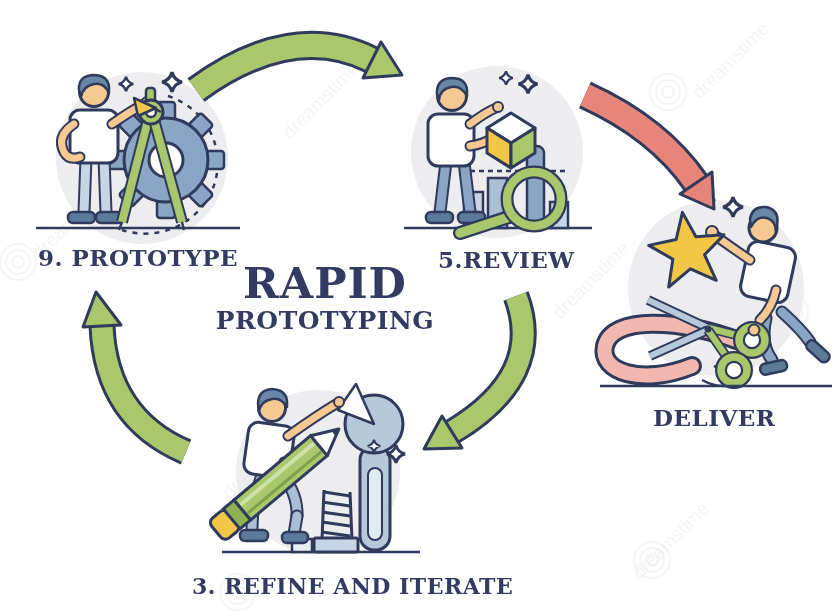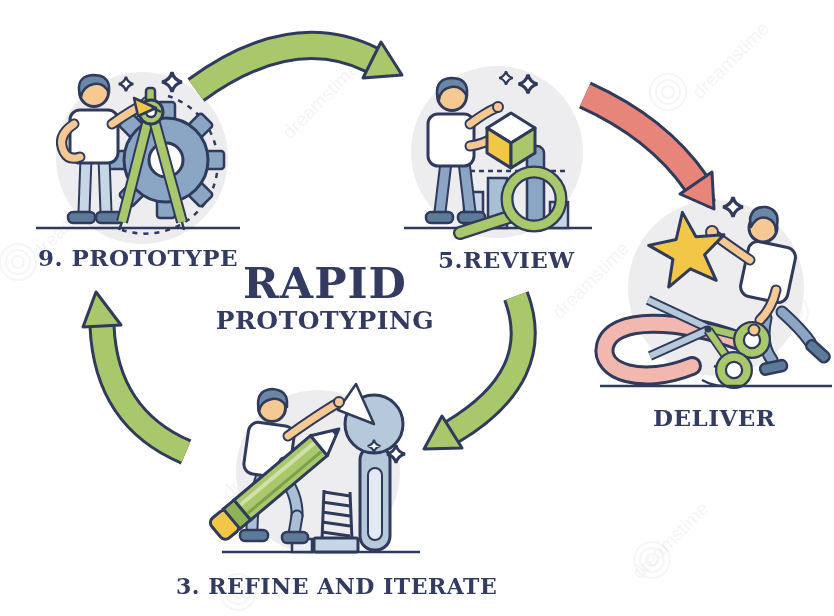--- a/index.html
+++ b/index.html
@@ -280,15 +280,15 @@
 </svg>
 
   <div class="title">
     <div class="t1">RAPID</div>
     <div class="t2">PROTOTYPING</div>
   </div>
 
   <div class="lbl" style="left:38px;top:244px;">9. PROTOTYPE</div>
   <div class="lbl" style="left:438px;top:246px;">5.REVIEW</div>
   <div class="lbl" style="left:653px;top:404px;">DELIVER</div>
-  <div class="lbl" style="left:176px;top:573px;font-size:22px;">3. REFINE AND ITERATE</div>
+  <div class="lbl" style="left:192px;top:573px;font-size:22px;">3. REFINE AND ITERATE</div>
 
 </div>
 
 </body></html>

